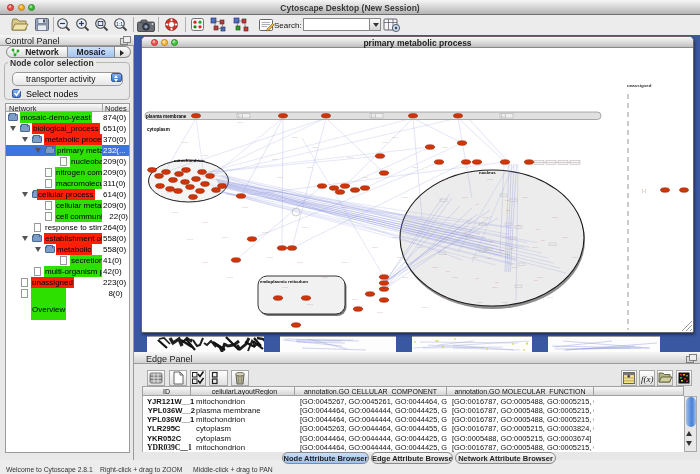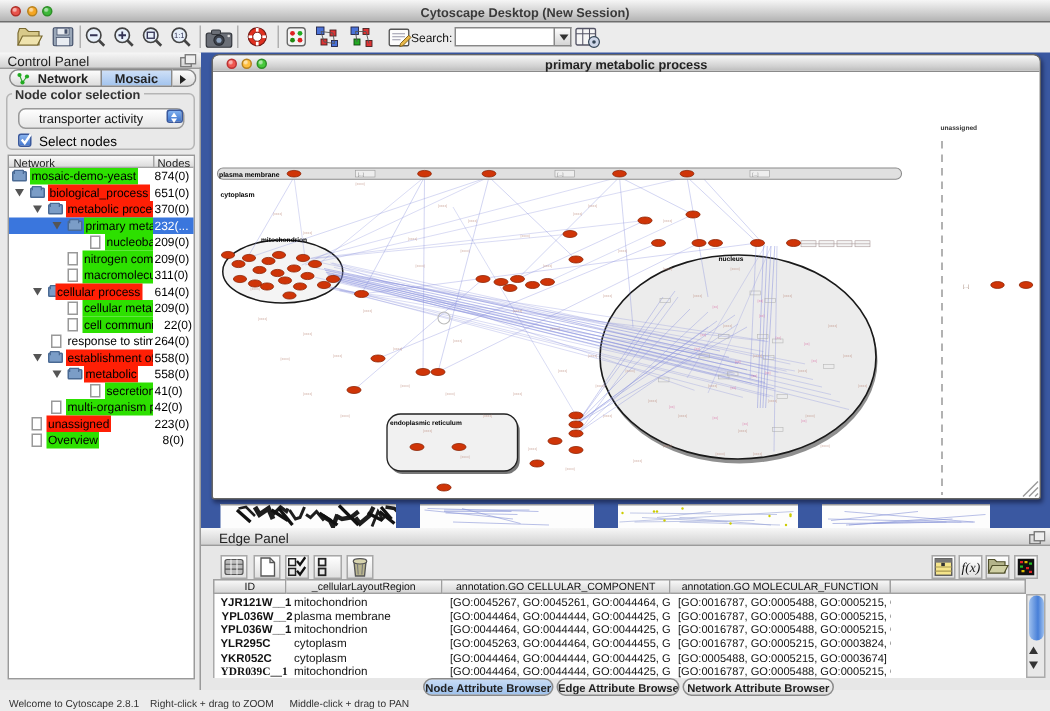--- a/index.html
+++ b/index.html
@@ -220,21 +220,21 @@
 <div class="ficon" style="left:60px;top:256px;"></div>
 <div class="abs" style="left:70px;top:255px;height:11px;max-width:32px;overflow:hidden;background:#2de000;font-size:8px;line-height:11px;white-space:nowrap;padding:0 1px;">secretion</div>
 <div class="abs" style="left:103px;top:255px;width:25px;height:11px;overflow:hidden;font-size:8px;line-height:11px;color:#000;">41(0)</div>
 <div class="ficon" style="left:34px;top:267px;"></div>
 <div class="abs" style="left:44px;top:266px;height:11px;max-width:58px;overflow:hidden;background:#2de000;font-size:8px;line-height:11px;white-space:nowrap;padding:0 1px;">multi-organism pro</div>
 <div class="abs" style="left:103px;top:266px;width:25px;height:11px;overflow:hidden;font-size:8px;line-height:11px;color:#000;">42(0)</div>
 <div class="ficon" style="left:21px;top:278px;"></div>
 <div class="abs" style="left:31px;top:277px;height:11px;max-width:71px;overflow:hidden;background:#ff1f05;font-size:8px;line-height:11px;white-space:nowrap;padding:0 1px;">unassigned</div>
 <div class="abs" style="left:103px;top:277px;width:25px;height:11px;overflow:hidden;font-size:8px;line-height:11px;color:#000;">223(0)</div>
 <div class="ficon" style="left:21px;top:289px;"></div>
-<div class="abs" style="left:31px;top:288px;height:11px;max-width:71px;overflow:hidden;background:#2de000;font-size:8px;line-height:11px;white-space:nowrap;padding:0 1px;">Overview</div>
+<div class="abs" style="left:31px;top:288px;height:11px;max-width:71px;overflow:hidden;background:#2de000;font-size:8px;line-height:11px;white-space:nowrap;padding:16px 1px;">Overview</div>
 <div class="abs" style="left:103px;top:288px;width:25px;height:11px;overflow:hidden;font-size:8px;line-height:11px;color:#000;text-align:center;">8(0)</div>
 <div class="abs" style="left:141px;top:36px;width:553px;height:297px;background:#fff;border:1px solid #666;border-radius:5px 5px 2px 2px;box-shadow:1px 2px 3px rgba(0,0,20,0.45);"></div>
 <div class="abs" style="left:142px;top:37px;width:551px;height:11px;background:linear-gradient(#f8f8f8,#cfcfcf 75%,#bdbdbd);border-bottom:1px solid #8a8a8a;border-radius:4px 4px 0 0;"></div>
 <div class="abs" style="left:151px;top:39px;width:7px;height:7px;border-radius:50%;background:radial-gradient(circle at 35% 30%,#fff8 0 18%,transparent 40%),#f05850;border:0.5px solid #b33;"></div>
 <div class="abs" style="left:161px;top:39px;width:7px;height:7px;border-radius:50%;background:radial-gradient(circle at 35% 30%,#fff8 0 18%,transparent 40%),#ffbf3f;border:0.5px solid #b8821e;"></div>
 <div class="abs" style="left:171px;top:39px;width:7px;height:7px;border-radius:50%;background:radial-gradient(circle at 35% 30%,#fff8 0 18%,transparent 40%),#47c93c;border:0.5px solid #2e8f27;"></div>
 <div class="abs" style="left:142px;top:38px;width:551px;height:10px;text-align:center;font-size:8.5px;font-weight:bold;color:#222;">primary metabolic process</div>
 <svg class="abs" style="left:142px;top:48px" width="551" height="283" viewBox="0 0 551 283">
 <rect x="0" y="0" width="551" height="283" fill="#fff"></rect>
 <ellipse cx="351" cy="192.5" rx="92" ry="68.5" fill="#6a6a6a" opacity="0.75"></ellipse>

